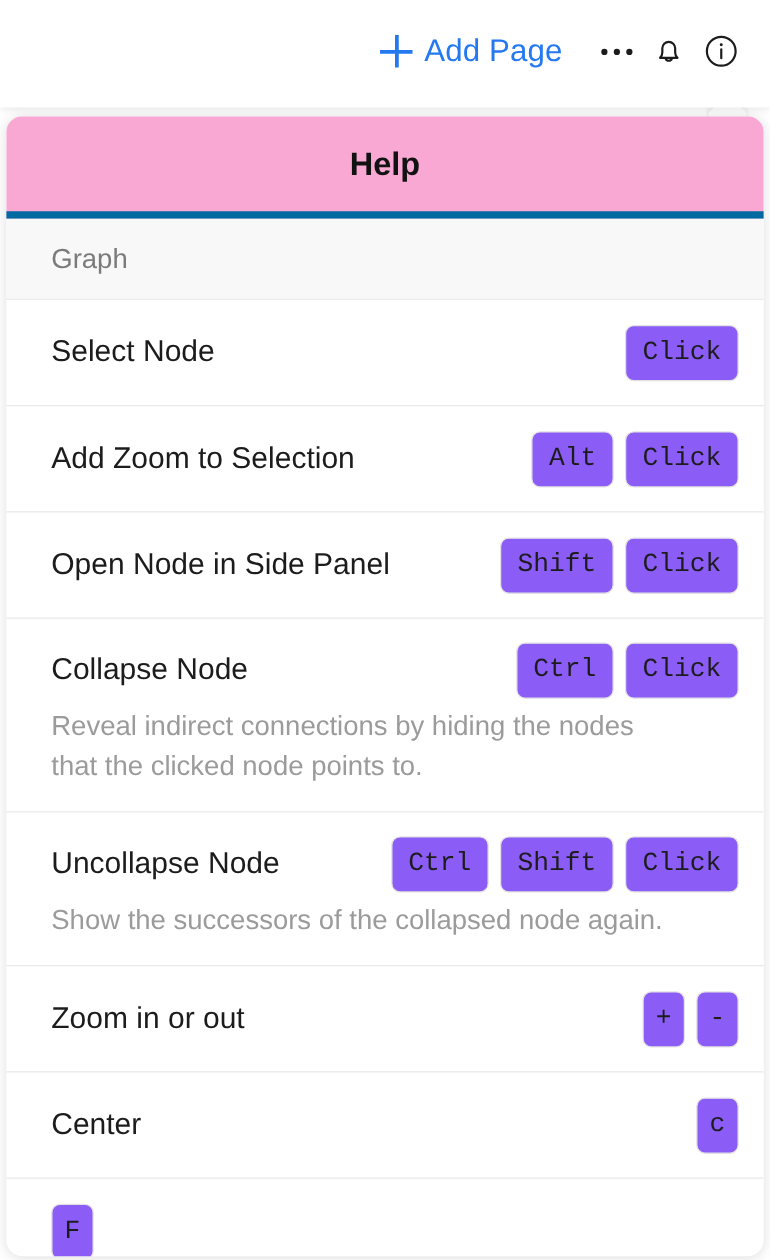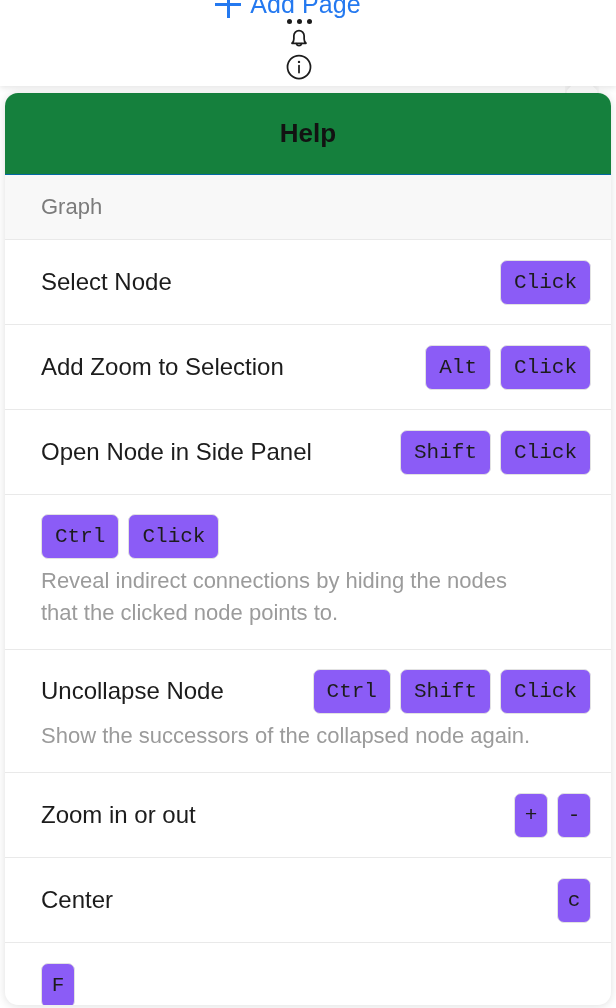--- a/index.html
+++ b/index.html
@@ -21,21 +21,20 @@
     position: absolute;
     top: 0; left: 0;
     width: 616px;
     height: 82px;
     background: #ffffff;
     display: flex;
     align-items: center;
     justify-content: flex-end;
     padding-right: 18px;
     z-index: 3;
-    flex-direction: column;
   }
   .toolbar-shadow {
     position: absolute;
     top: 0; left: 0;
     width: 616px;
     height: 86px;
     background: #ffffff;
     box-shadow: 0 2px 6px rgba(0,0,0,0.10);
     z-index: 2;
   }
@@ -107,22 +106,22 @@
   }
 
   .panel-title {
     height: 82px;
     display: flex;
     align-items: center;
     justify-content: center;
     font-size: 26px;
     font-weight: bold;
     color: #121212;
-    border-bottom: 1px solid #0369a1;
-    background: #15803d;
+    border-bottom: 6px solid #0369a1;
+    background: #f9a8d4;
   }
 
   .section-header {
     height: 65px;
     background: #f8f8f8;
     display: flex;
     align-items: center;
     padding-left: 36px;
     font-size: 22px;
     color: #7b7b7b;
@@ -248,20 +247,21 @@
         <div class="row-main">
           <div class="row-label">Open Node in Side Panel</div>
           <div class="keys">
             <span class="key">Shift</span>
             <span class="key">Click</span>
           </div>
         </div>
       </div>
       <div class="row has-desc">
         <div class="row-main">
+          <div class="row-label">Collapse Node</div>
           <div class="keys">
             <span class="key">Ctrl</span>
             <span class="key">Click</span>
           </div>
         </div>
         <div class="row-desc">Reveal indirect connections by hiding the nodes that the clicked node points to.</div>
       </div>
       <div class="row has-desc">
         <div class="row-main">
           <div class="row-label">Uncollapse Node</div>

